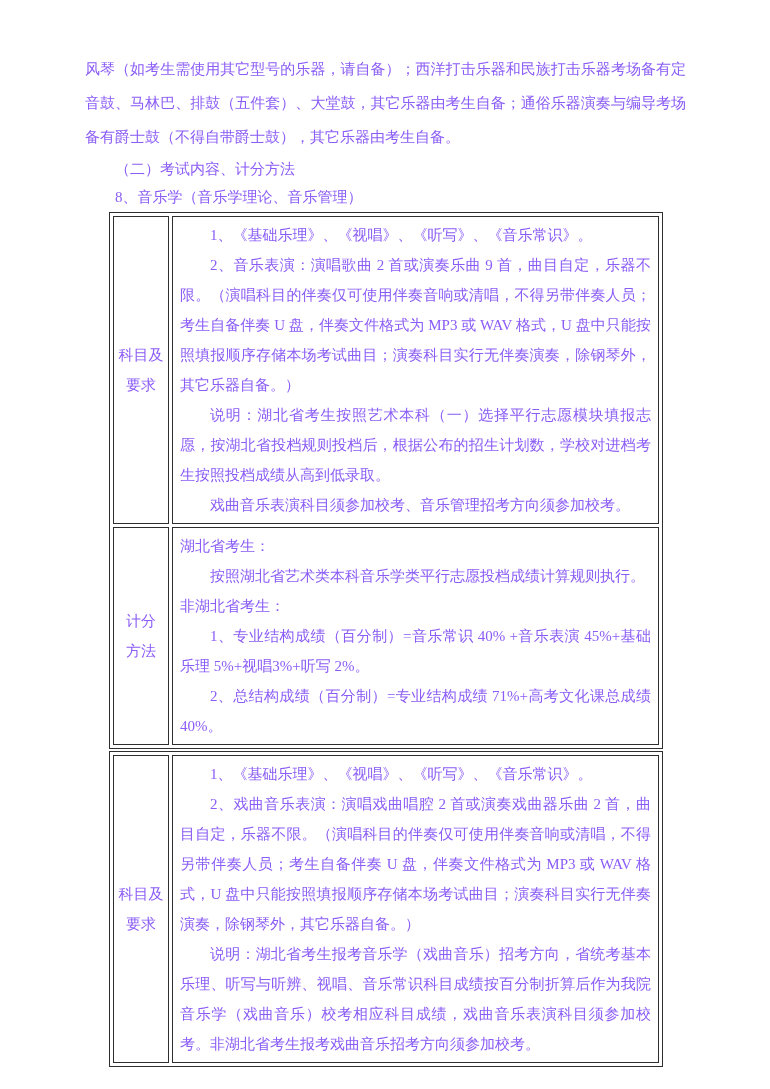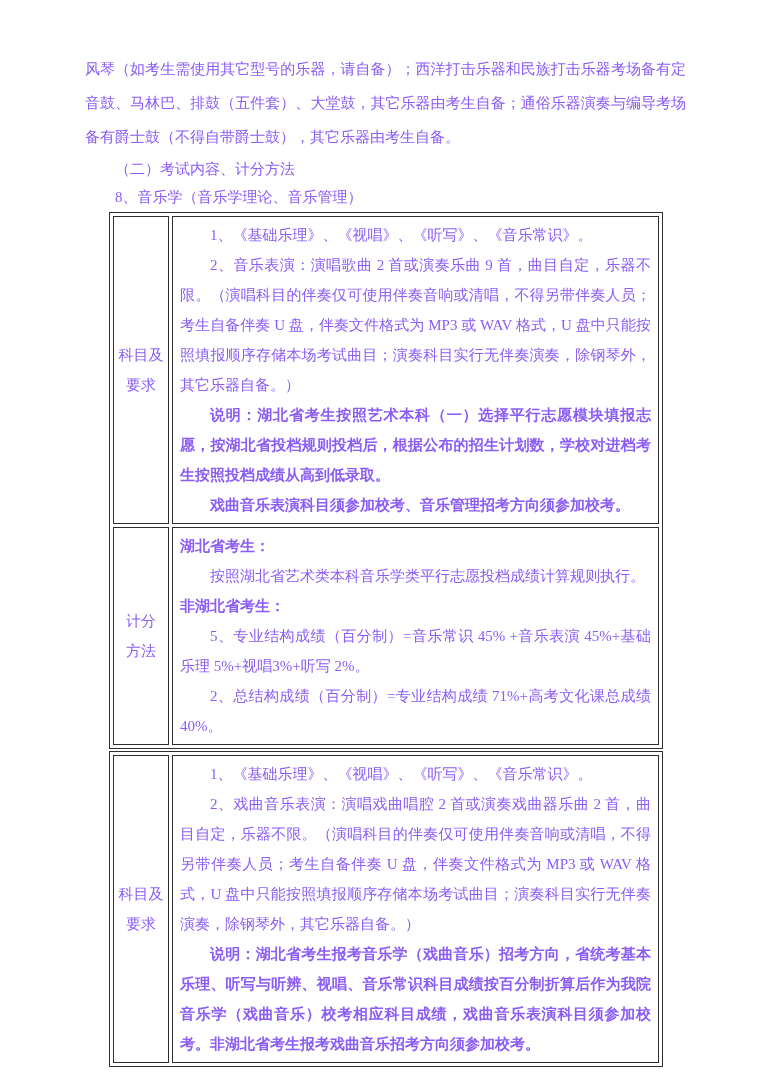--- a/index.html
+++ b/index.html
@@ -56,21 +56,21 @@
     vertical-align: top;
     padding: 3px 7px;
   }
   td.content-cell p {
     margin: 0;
     line-height: 30px;
     text-align: justify;
     text-justify: inter-ideograph;
   }
   .ind { text-indent: 2em; }
-  .b   { font-weight: bold; }
+  .b   { font-weight: normal; }
 </style>
 </head>
 <body>
 
 <div class="page">
 
   <p class="para-intro">风琴（如考生需使用其它型号的乐器，请自备）；西洋打击乐器和民族打击乐器考场备有定音鼓、马林巴、排鼓（五件套）、大堂鼓，其它乐器由考生自备；通俗乐器演奏与编导考场备有爵士鼓（不得自带爵士鼓），其它乐器由考生自备。</p>
 
   <p class="heading">（二）考试内容、计分方法</p>
 
@@ -88,21 +88,21 @@
         <p class="ind b">戏曲音乐表演科目须参加校考、音乐管理招考方向须参加校考。</p>
       </td>
     </tr>
     <tr>
       <td class="label-cell">计分
 方法</td>
       <td class="content-cell">
         <p class="b">湖北省考生：</p>
         <p class="ind">按照湖北省艺术类本科音乐学类平行志愿投档成绩计算规则执行。</p>
         <p class="b">非湖北省考生：</p>
-        <p class="ind">5、专业结构成绩（百分制）=音乐常识 45% +音乐表演 45%+基础乐理 5%+视唱3%+听写 2%。</p>
+        <p class="ind">1、专业结构成绩（百分制）=音乐常识 40% +音乐表演 45%+基础乐理 5%+视唱3%+听写 2%。</p>
         <p class="ind">2、总结构成绩（百分制）=专业结构成绩 71%+高考文化课总成绩 40%。</p>
       </td>
     </tr>
   </tbody>
     </table>
 
 
   <table class="exam-table">
     <tbody>
         <tr>

